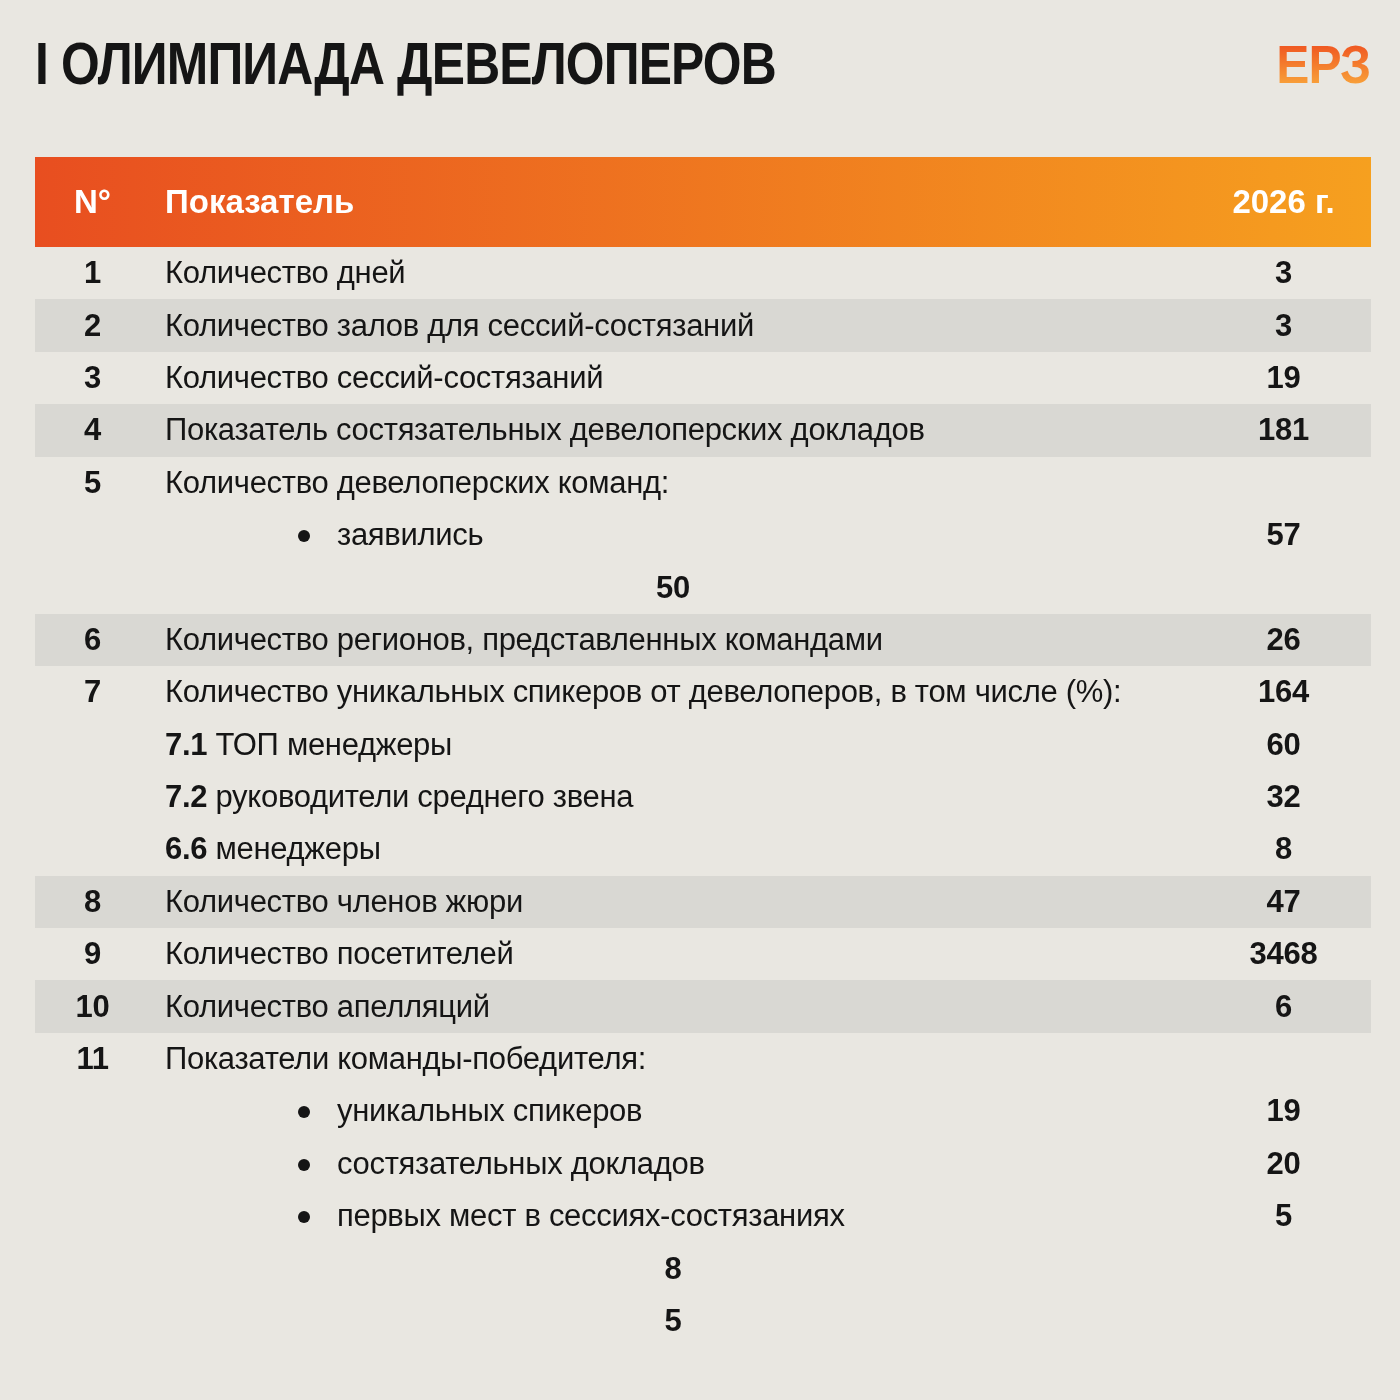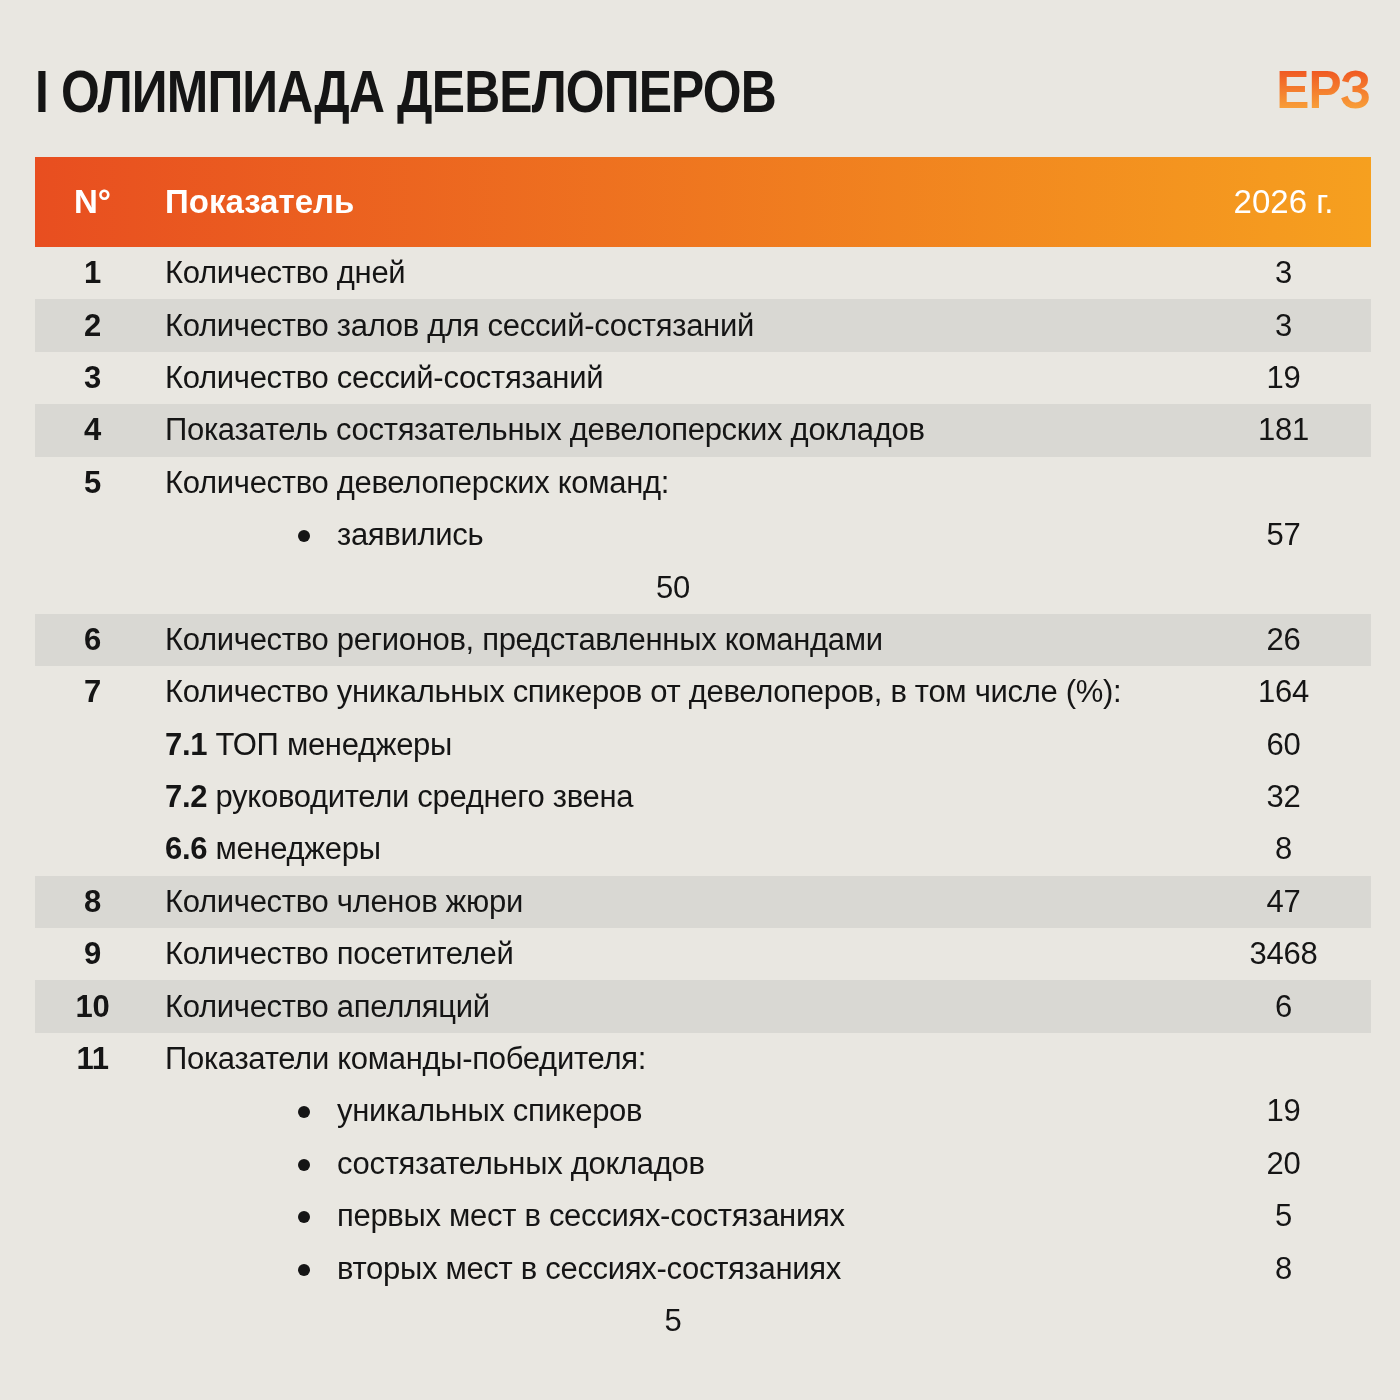--- a/index.html
+++ b/index.html
@@ -16,22 +16,22 @@
   html,body{margin:0;padding:0;}
   body{
     width:1400px;height:1400px;
     background:var(--bg);
     font-family:"Liberation Sans", sans-serif;
     color:var(--txt);
     position:relative;
     overflow:hidden;
   }
   .topbar{
-    position:absolute;top:62px;left:35px;right:30px;
-    display:flex;justify-content:space-between;align-items:flex-start;
+    position:absolute;top:34px;left:35px;right:30px;
+    display:flex;justify-content:space-between;align-items:center;
   }
   .page-title{
     margin:0;
     font-size:60px;font-weight:700;line-height:1;
     letter-spacing:-1px;white-space:nowrap;
     transform:scaleX(0.83);transform-origin:left center;
   }
   .logo{
     font-size:54px;font-weight:700;line-height:1;
     transform:scaleX(0.92);transform-origin:right center;
@@ -71,21 +71,21 @@
   }
   .cell-label.bullet{padding-left:148px;}
   .bullet-dot{
     display:inline-block;width:12px;height:12px;border-radius:50%;
     background:var(--txt);
     margin-right:27px;vertical-align:3px;
   }
   .sub-prefix{font-weight:700;}
   .cell-value{
     text-align:center;
-    font-weight:400;
+    font-weight:700;
   }
 </style>
 </head>
 <body>
 
 <header class="topbar">
   <h1 class="page-title">I ОЛИМПИАДА ДЕВЕЛОПЕРОВ</h1>
   <div class="logo">ЕРЗ</div>
 </header>
 
@@ -185,21 +185,20 @@
         <div class="cell-label bullet"><span class="bullet-dot"></span><span>состязательных докладов</span></div>
         <div class="cell-value">20</div>
       </div>
       <div class="grid-row trow">
         <div class="cell-num"></div>
         <div class="cell-label bullet"><span class="bullet-dot"></span><span>первых мест в сессиях-состязаниях</span></div>
         <div class="cell-value">5</div>
       </div>
       <div class="grid-row trow">
         <div class="cell-num"></div>
-        <div class="cell-label bullet"><span class="bullet-dot"></span><span>вторых мест в сессиях-состязаниях</span></div>
         <div class="cell-value">8</div>
       </div>
       <div class="grid-row trow">
         <div class="cell-num"></div>
         <div class="cell-value">5</div>
       </div>
     </div>
 </div>
 
 </body></html>

